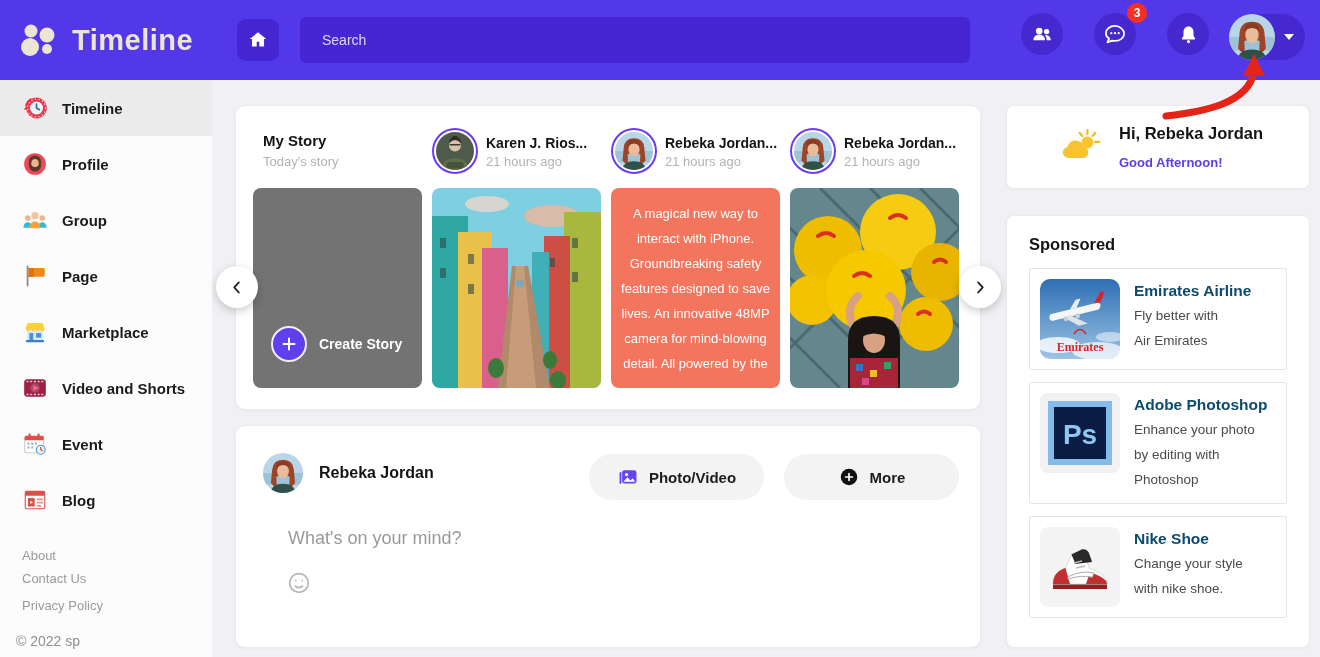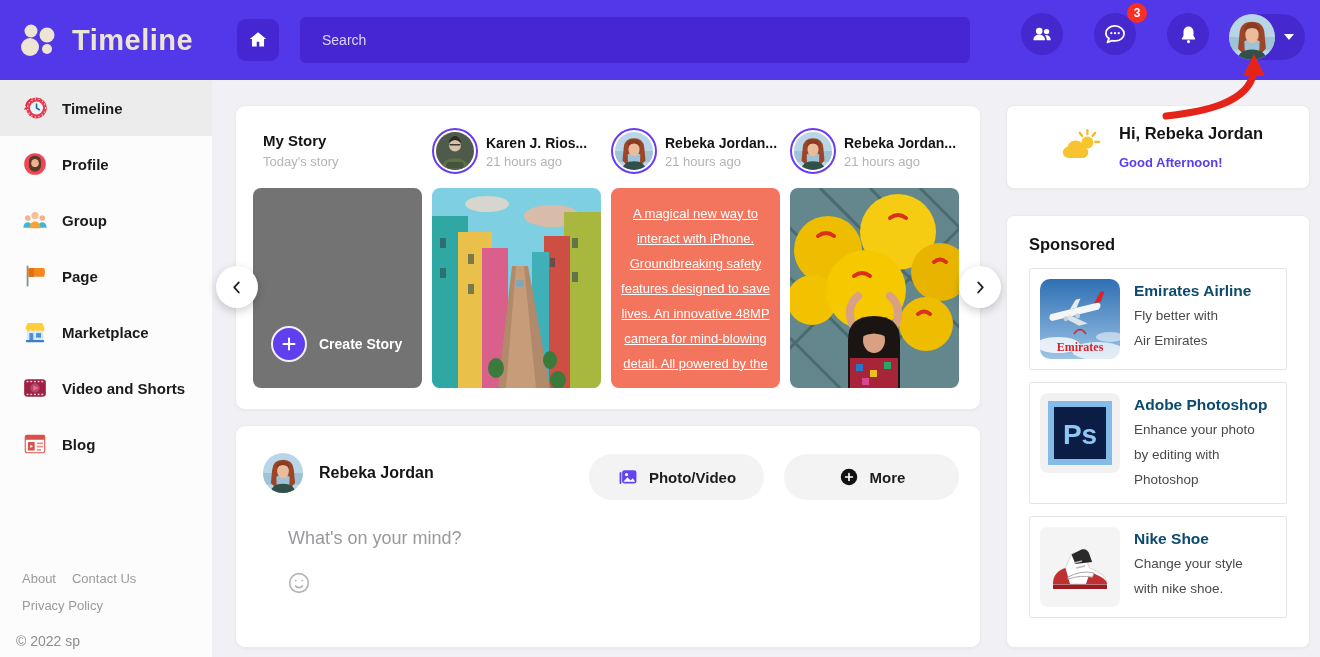--- a/index.html
+++ b/index.html
@@ -21,21 +21,21 @@
   .avatar-pill .av { width:46px; height:46px; border-radius:50%; overflow:hidden; flex:0 0 auto; }
   .avatar-pill .caret { margin-left:9px; }
 
   
   .sidebar { position:absolute; left:0; top:80px; width:212px; height:577px; background:#fcfcfc; }
   .side-item { display:flex; align-items:center; gap:14px; height:56px; padding-left:22px; cursor:pointer;text-align:right; }
   .side-item.active { background:#ececec; }
   .side-item .ic { width:26px; height:26px; display:flex; align-items:center; justify-content:center; }
   .side-item .lbl { font-size:15px; font-weight:600; color:#1b1b1b; }
   .side-footer { position:absolute; left:0; bottom:8px; width:212px; }
-  .side-links { display:flex; gap:16px; padding-left:22px; margin-bottom:12px; }
+  .side-links { display:flex; gap:8px; padding-left:22px; margin-bottom:12px;flex-direction:column; }
   .side-link { font-size:13px; color:#9a9a9a; cursor:pointer; }
   .side-privacy { padding-left:22px; margin-bottom:20px; }
   .side-copy { padding-left:16px; font-size:14px; color:#8f8f8f; }
 
   
   .card { position:absolute; background:#fff; border:1px solid #ebebeb; border-radius:10px; box-shadow:0 1px 3px rgba(0,0,0,.04); }
 
   
   .stories-card { left:235px; top:105px; width:746px; height:305px; padding:16px 0 0 17px; }
   .story-cols { display:flex; gap:10px; }
@@ -48,21 +48,21 @@
   .story-av svg { width:100%; height:100%; border-radius:50%; display:block; }
   .story-meta { padding-top:7px; min-width:0; }
   .story-name { font-size:14px; font-weight:bold; color:#141414; white-space:nowrap; overflow:hidden; }
   .story-time { font-size:13px; color:#b3b3b3; margin-top:3px; }
   .story-tile { width:169px; height:200px; border-radius:8px; overflow:hidden; position:relative; cursor:pointer; }
   .create-tile { background:#737373; }
   .create-row { position:absolute; left:18px; bottom:26px; display:flex; align-items:center; gap:12px; }
   .plus-circle { width:36px; height:36px; border-radius:50%; background:#6040ee; border:2px solid #f0eef8; display:flex; align-items:center; justify-content:center; }
   .create-lbl { color:#fff; font-size:14px; font-weight:bold; }
   .text-tile { background:#f3755e; display:flex; align-items:center; }
-  .text-tile p { color:#fff; font-size:13px; line-height:25px; text-align:center; padding:0 9px;text-decoration:underline; }
+  .text-tile p { color:#fff; font-size:13px; line-height:25px; text-align:center; padding:0 9px; }
   .carousel-btn { position:absolute; width:42px; height:42px; border-radius:50%; border:none; background:#fff; box-shadow:0 3px 10px rgba(0,0,0,.2); display:flex; align-items:center; justify-content:center; cursor:pointer; z-index:4; }
   .carousel-prev { left:216px; top:266px; }
   .carousel-next { left:959px; top:266px; }
 
   
   .composer-card { left:235px; top:425px; width:746px; height:223px; }
   .composer-user { position:absolute; left:27px; top:27px; display:flex; align-items:center; gap:16px; }
   .composer-user .av { width:40px; height:40px; border-radius:50%; overflow:hidden; }
   .composer-name { font-size:16px; font-weight:bold; color:#141414; }
   .composer-input { position:absolute; left:52px; top:102px; font-size:18px; color:#98999d; cursor:text; }
@@ -260,20 +260,40 @@
               <rect x="14.4" y="17.3" width="1.8" height="1.3"></rect>
               <rect x="17.8" y="17.3" width="1.8" height="1.3"></rect>
           </g>
           <circle cx="12" cy="12" r="4.4" fill="#ffffff" opacity=".18"></circle>
           <path d="M10.4 9.5 15.5 12l-5.1 2.5z" fill="#ff5fa0"></path>
         </svg>
       </span>
       <span class="lbl">Video and Shorts</span>
     </div>
 
+    <div class="side-item">
+      <span class="ic">
+        <svg width="26" height="26" viewBox="0 0 24 24">
+          <rect x="2.5" y="4.5" width="17.5" height="15.5" rx="1.5" fill="#fff" stroke="#c8ccd2"></rect>
+          <path d="M2.5 6a1.5 1.5 0 0 1 1.5-1.5h14.5A1.5 1.5 0 0 1 20 6v2.6H2.5z" fill="#e84a44"></path>
+          <rect x="6" y="2.4" width="2" height="4" rx="1" fill="#e84a44"></rect>
+          <rect x="14.3" y="2.4" width="2" height="4" rx="1" fill="#e84a44"></rect>
+          <g fill="#9fb6c8">
+            <rect x="5" y="10.6" width="2" height="2"></rect>
+              <rect x="8.5" y="10.6" width="2" height="2"></rect>
+              <rect x="12" y="10.6" width="2" height="2"></rect>
+            <rect x="5" y="14.2" width="2" height="2"></rect>
+              <rect x="8.5" y="14.2" width="2" height="2"></rect>
+          </g>
+          <circle cx="17.3" cy="17.3" r="4.1" fill="#eaf4fd" stroke="#4a90d9"></circle>
+          <path d="M17.3 15.2v2.1l1.5 1" stroke="#e8483f" stroke-width="1.2" fill="none" stroke-linecap="round"></path>
+        </svg>
+      </span>
+      <span class="lbl">Event</span>
+    </div>
 
     <div class="side-item">
       <span class="ic">
         <svg width="26" height="26" viewBox="0 0 24 24">
           <rect x="3" y="4" width="18" height="16" rx="1.5" fill="#fff" stroke="#d85048"></rect>
           <path d="M3 5.5A1.5 1.5 0 0 1 4.5 4h15A1.5 1.5 0 0 1 21 5.5V8H3z" fill="#d85048"></path>
           <rect x="5.5" y="10.2" width="6.2" height="7.8" fill="#d85048"></rect>
           <path d="M7.6 12.6 10.2 14.1 7.6 15.6z" fill="#fff"></path>
           <rect x="13.6" y="10.6" width="5.9" height="1.6" fill="#e8918c"></rect>
           <rect x="13.6" y="13.6" width="5.9" height="1.6" fill="#e8918c"></rect>

